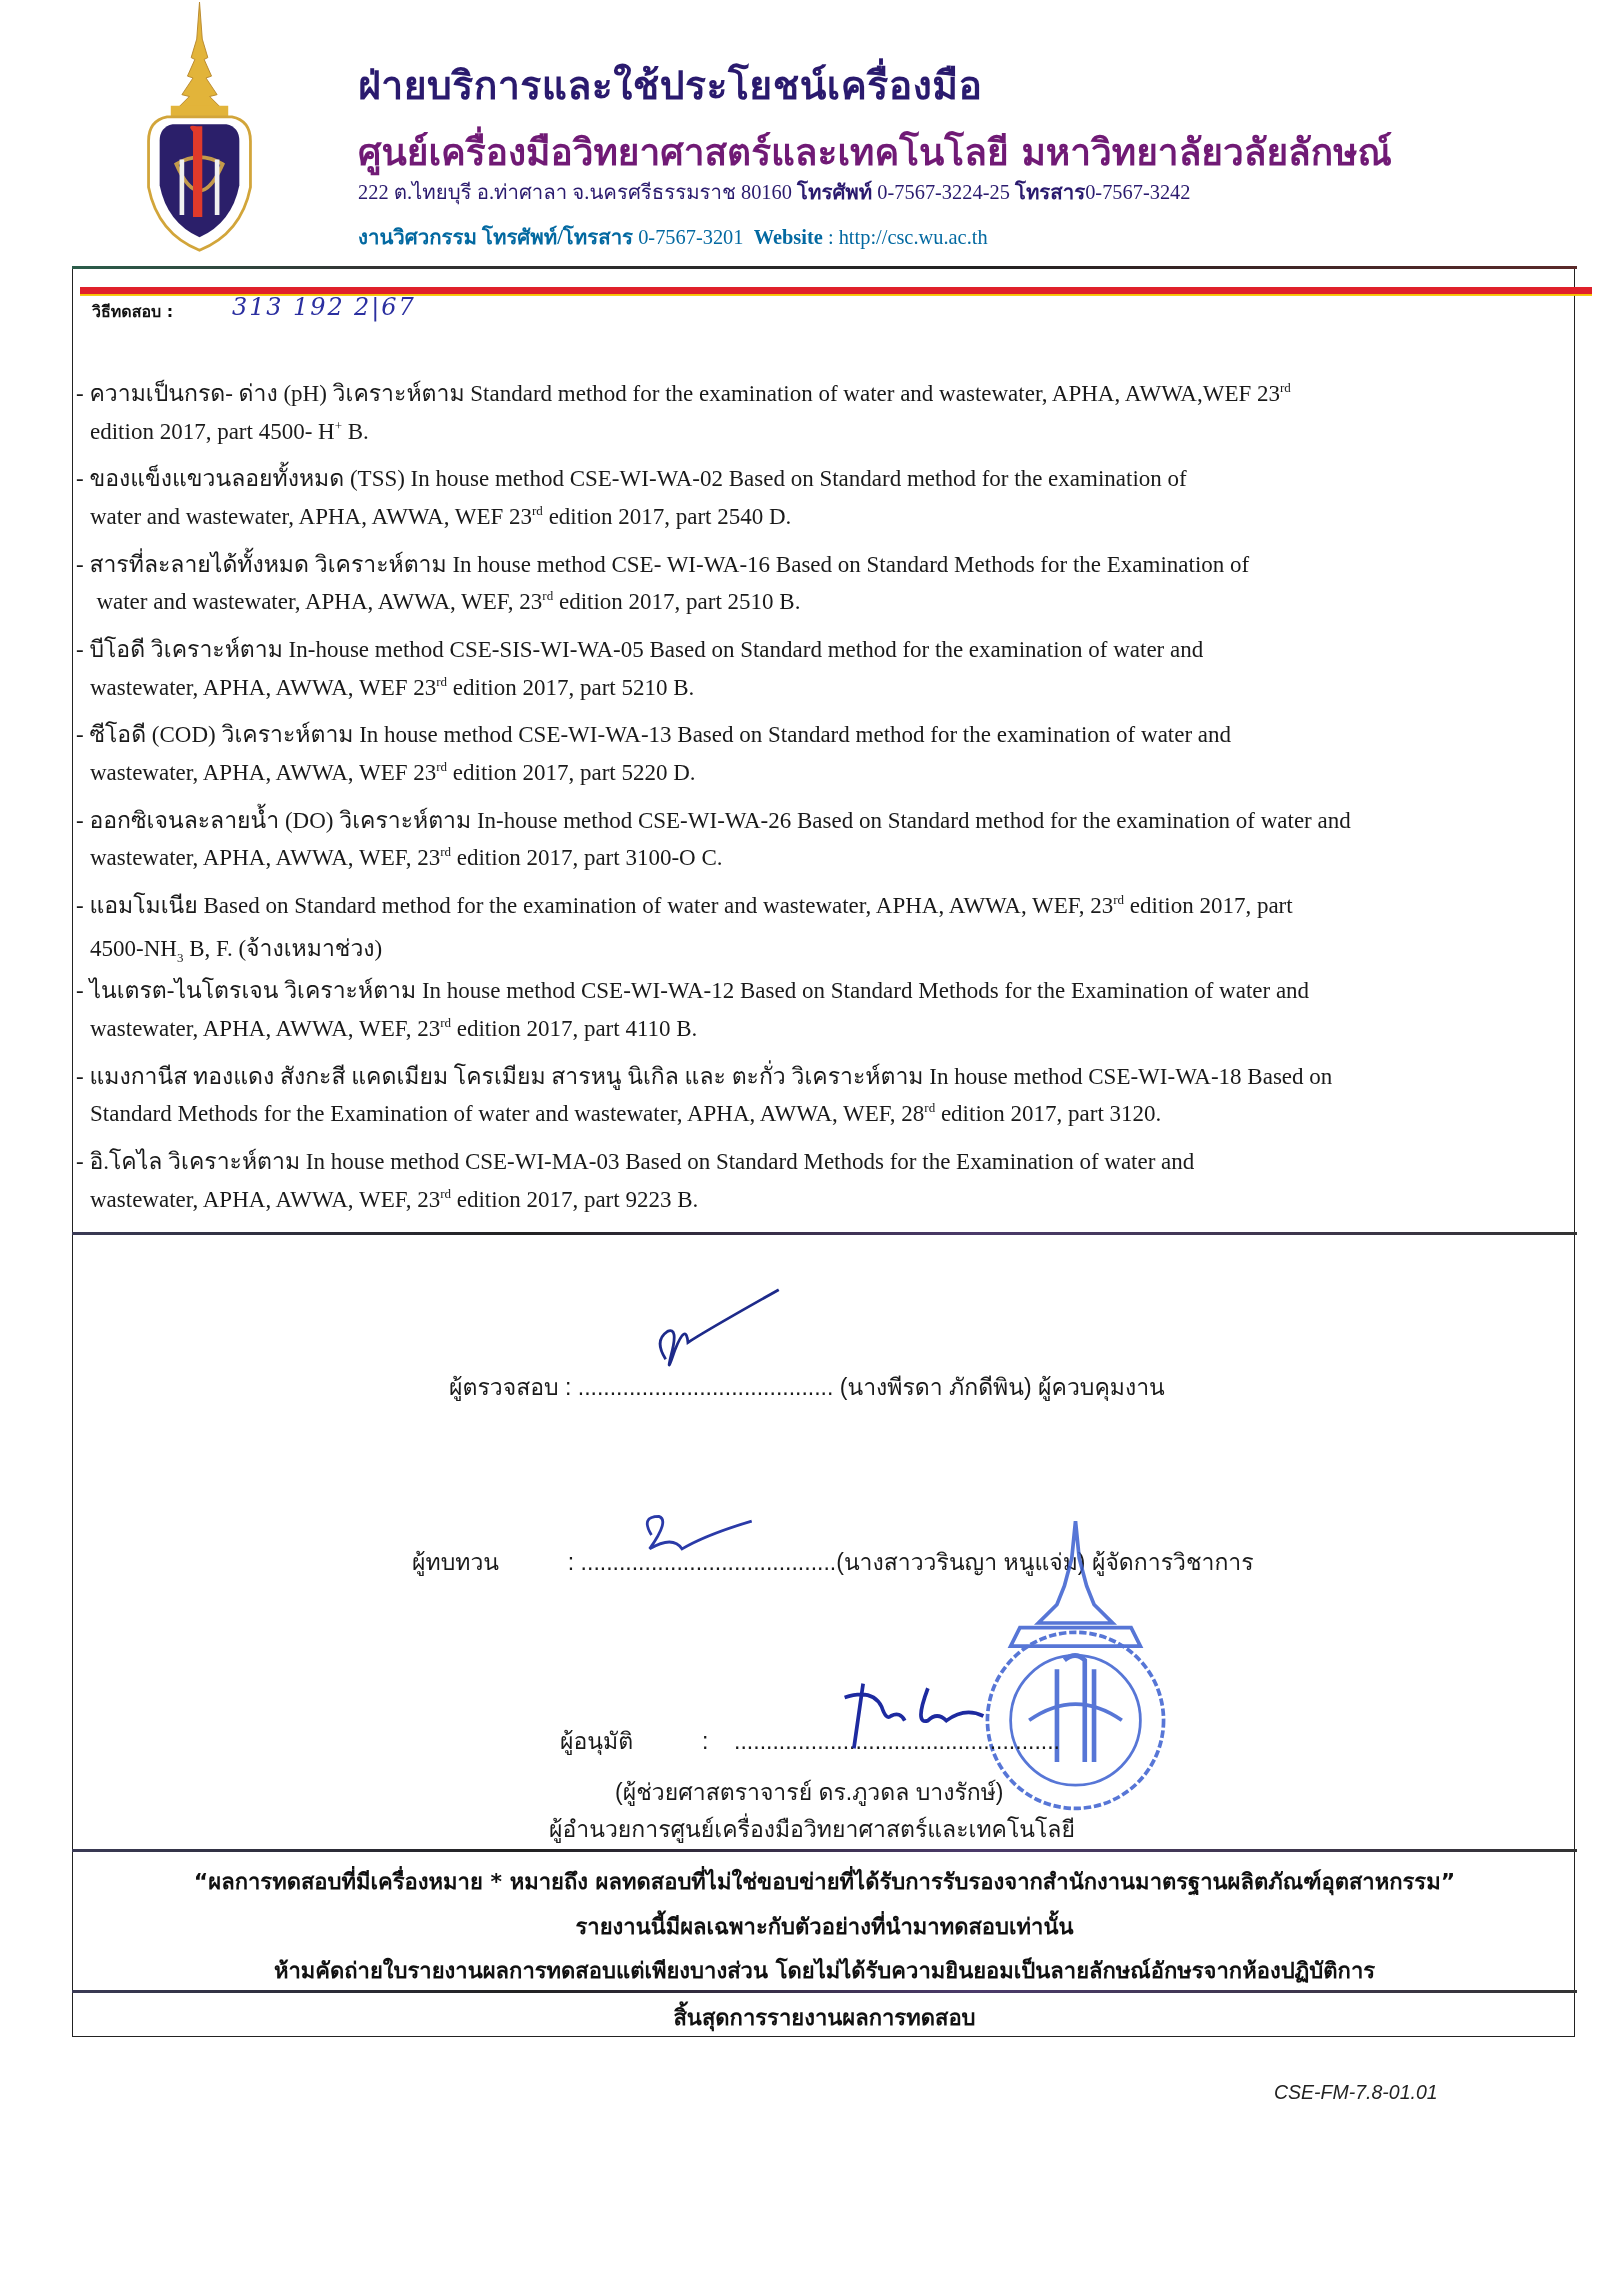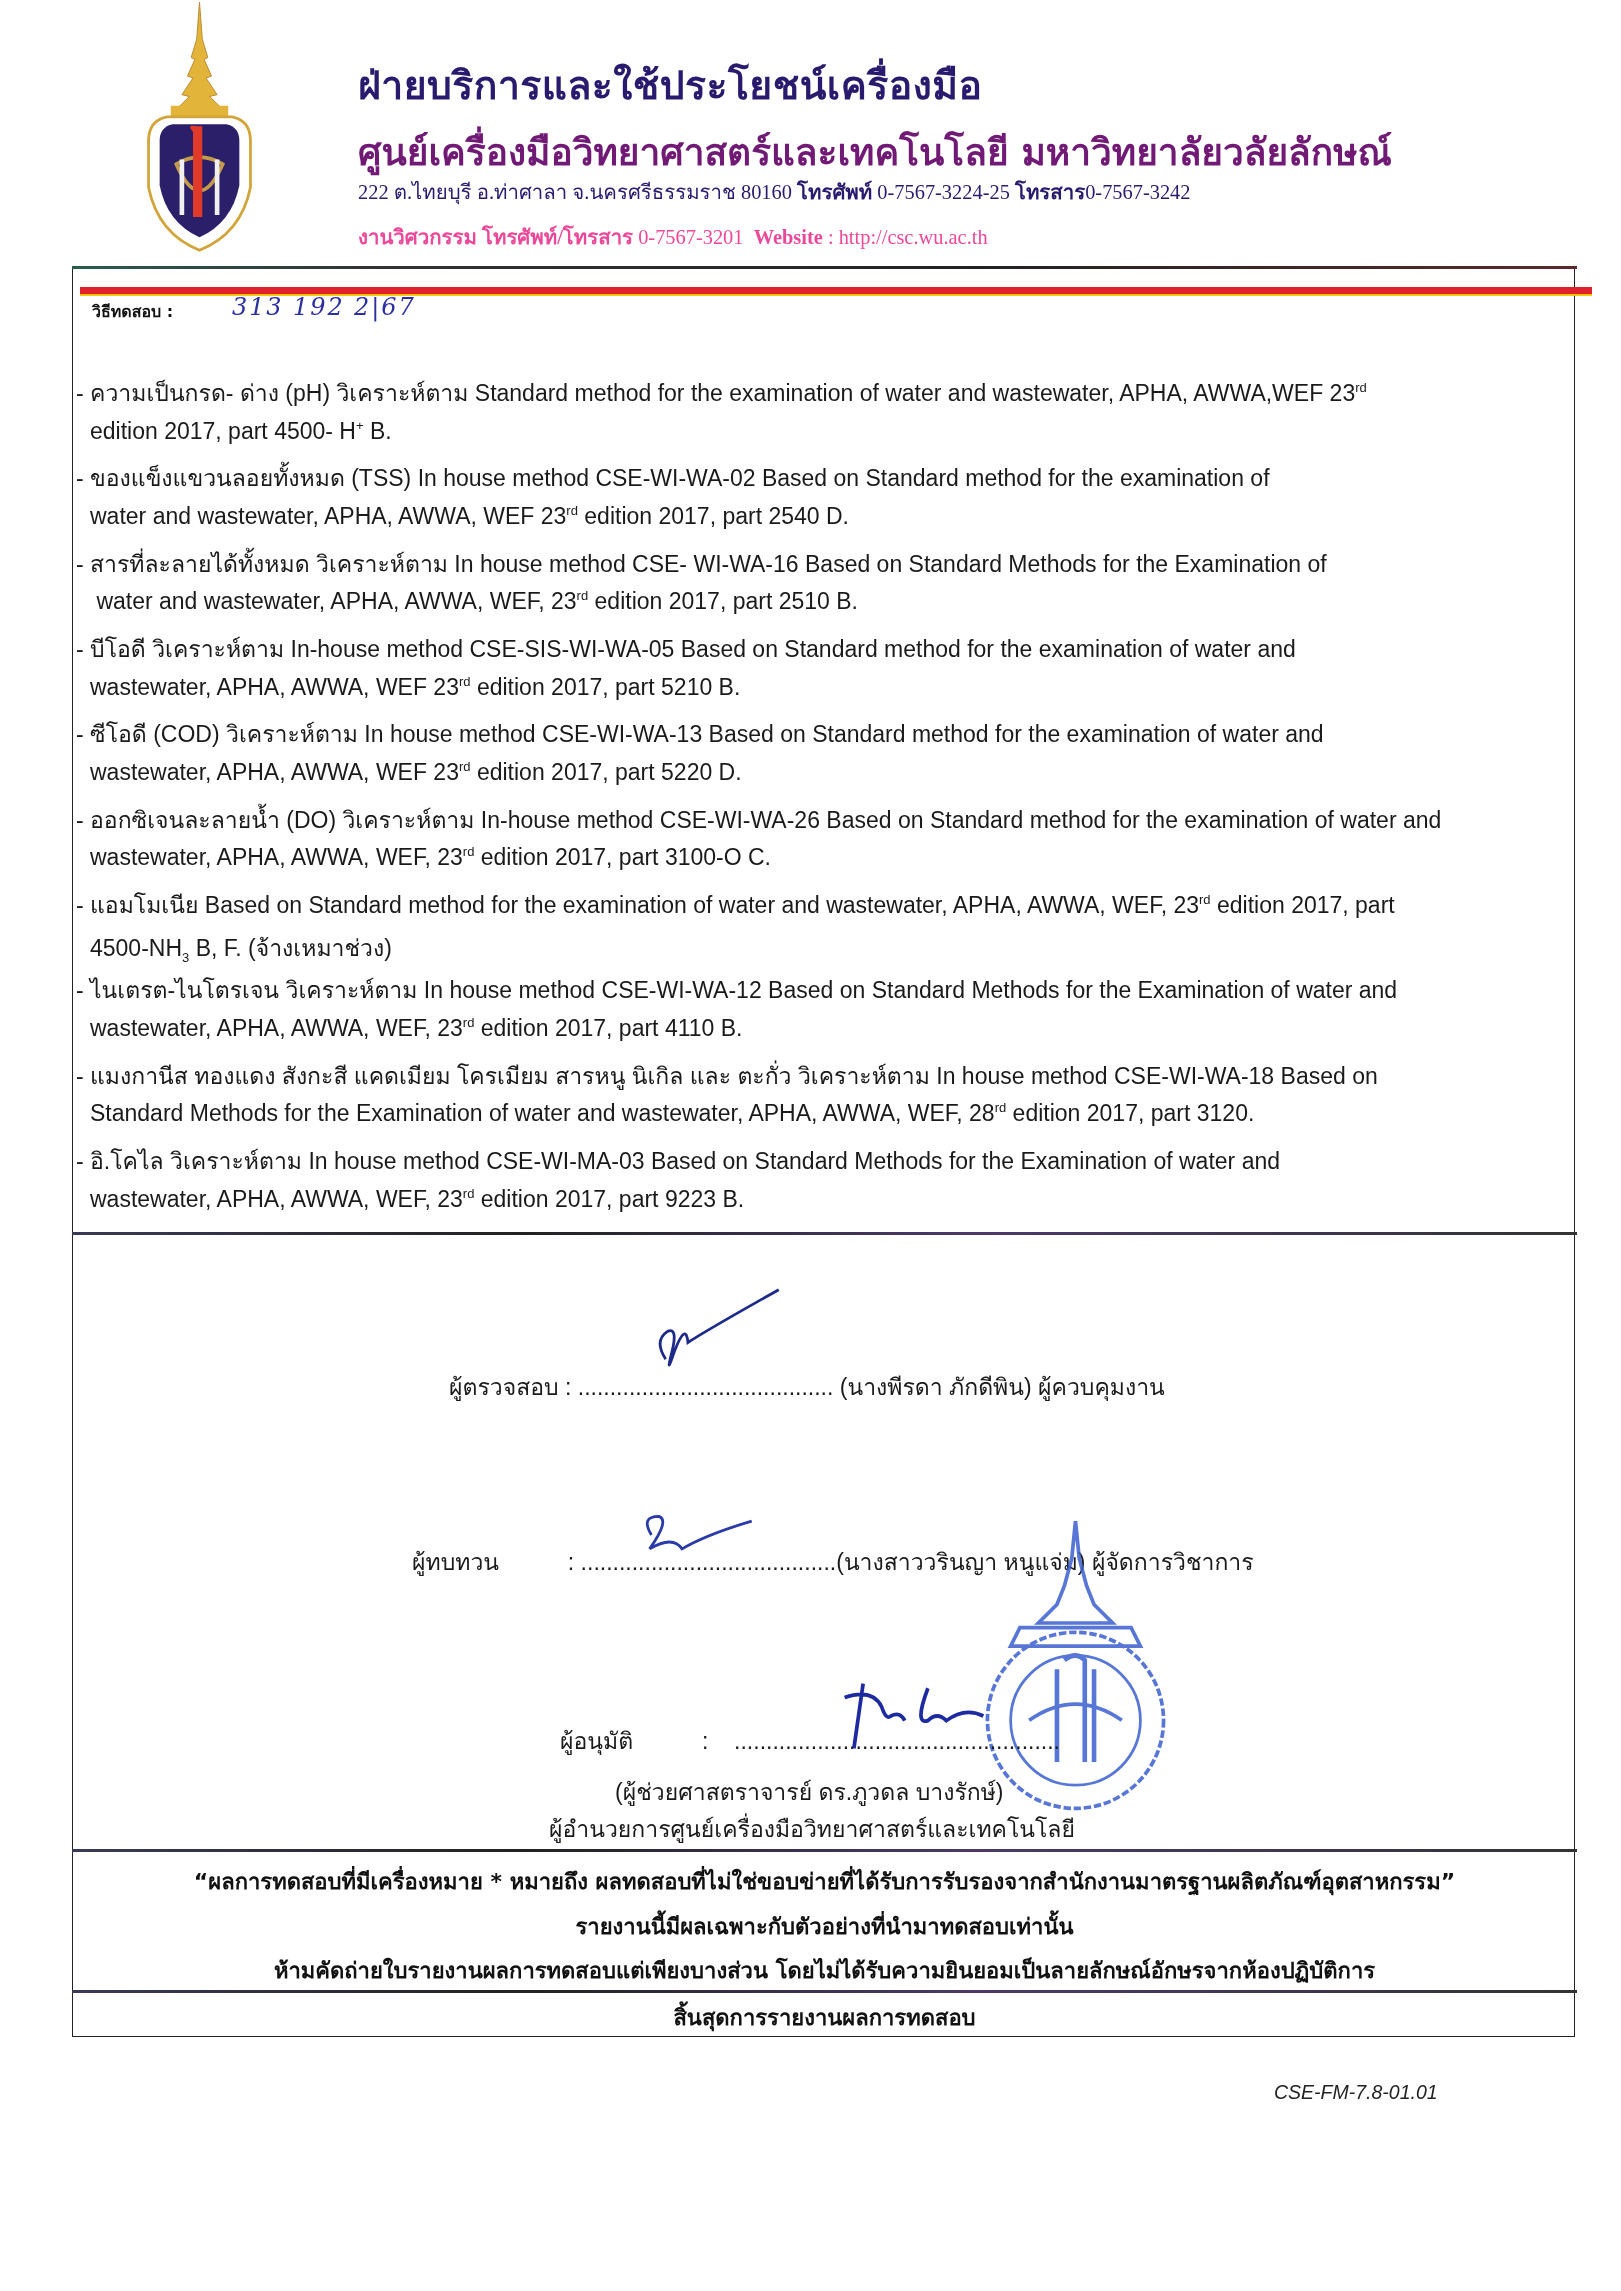--- a/index.html
+++ b/index.html
@@ -9,36 +9,36 @@
   
   .logo { position: absolute; left: 139px; top: 1.9px; width: 121px; height: 252px; }
   .hdr-title { position: absolute; left: 358px; top: 54px; font-family: "DejaVu Serif", serif;
                font-size: 39px; font-weight: bold; color: #2a1a6e; letter-spacing: 0.5px; white-space: nowrap; }
   .hdr-sub { position: absolute; left: 358px; top: 122px; font-family: "DejaVu Serif", serif;
              font-size: 37px; font-weight: bold; color: #701a75; white-space: nowrap; }
   .hdr-addr { position: absolute; left: 358px; top: 176px; font-family: "Liberation Serif", serif;
               font-size: 20.4px; color: #2a1a6e; white-space: nowrap; }
   .hdr-addr b { font-weight: bold; }
   .hdr-eng { position: absolute; left: 358px; top: 221px; font-family: "Liberation Serif", serif;
-             font-size: 20.4px; color: #ec4899; white-space: nowrap; }
+             font-size: 20.4px; color: #0369a1; white-space: nowrap; }
 
   
   .box { position: absolute; left: 72px; top: 267px; width: 1503px; height: 1770px;
          border: 1.9px solid #222; box-sizing: border-box; }
   .top-rule { position: absolute; left: 72px; top: 266px; width: 1505px; height: 2.8px;
               background: linear-gradient(90deg,#2b5d4a,#333 20%,#222 60%,#5a2a2a); }
   .red-rule { position: absolute; left: 80px; top: 287px; width: 1512px; height: 6.5px;
               background: #e0202a; box-shadow: 0 1.9px 0 #f5c400; }
   .method-label { position: absolute; left: 76px; top: 299px; font-size: 16px; font-weight: bold;
                   white-space: nowrap; color: #111; margin-left: 16px; }
   .method-handwritten { position: absolute; left: 232px; top: 293px; font-family: "DejaVu Serif", serif;
                         font-style: italic; font-size: 24px; color: #2b2fa0; white-space: nowrap; letter-spacing: 1.9px; }
 
   .methods { position: absolute; left: 76px; top: 375px; width: 1484px; }
-  .mline { position: absolute; left: 0; font-family: Liberation Sans, sans-serif; font-size: 23px;
+  .mline { position: absolute; left: 0; font-family: Liberation Serif, serif; font-size: 23px;
            white-space: nowrap; color: #1a1a1a; }
   .mline sup { font-size: 13px; }
   .mline sub { font-size: 13px; }
 
   .div-line { position: absolute; left: 72px; width: 1505px; height: 2.8px;
               background: linear-gradient(90deg,#3a3a55,#222 30%,#4b3a6a 60%,#333); }
 
   
   .sig-row { position: absolute; font-family: "Liberation Sans", sans-serif; font-size: 23px;
              white-space: nowrap; color: #1a1a1a; }

